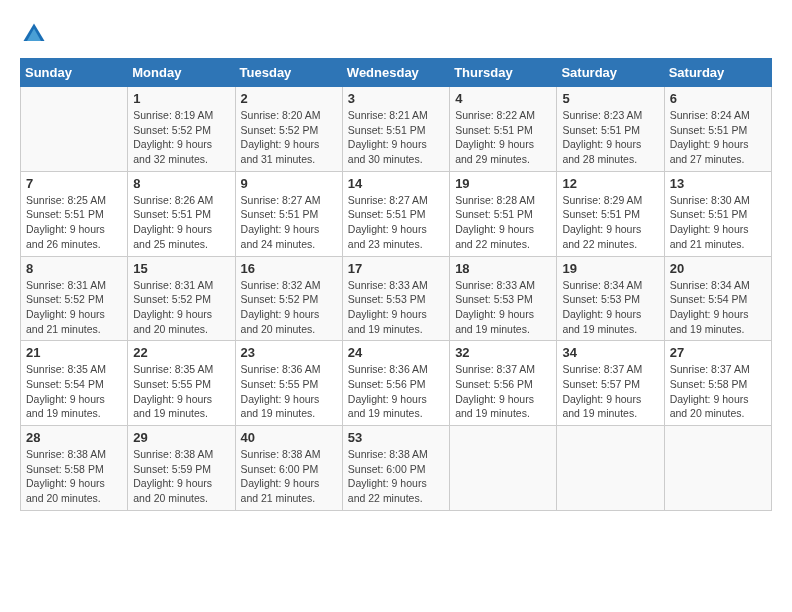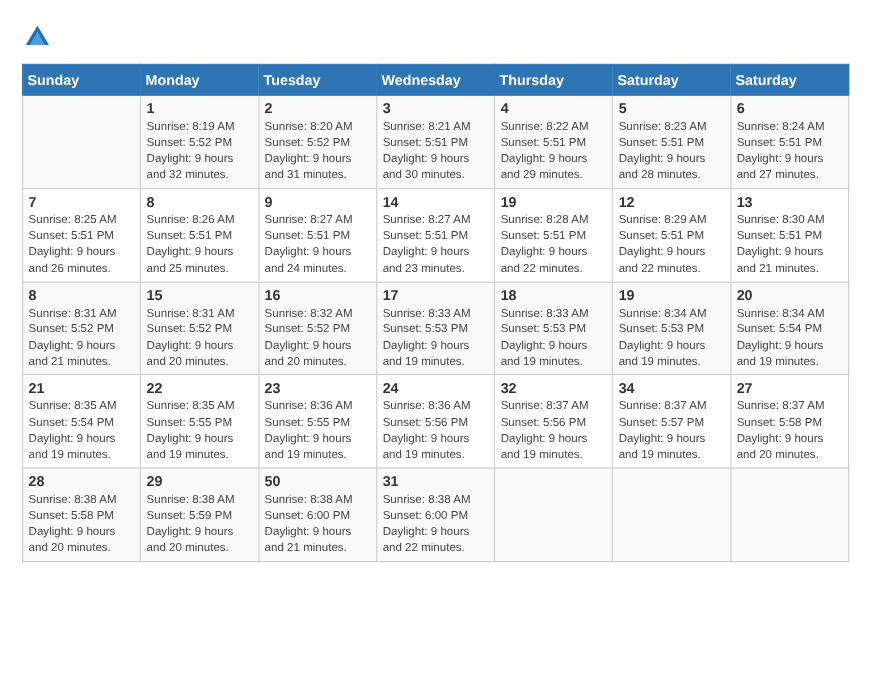--- a/index.html
+++ b/index.html
@@ -358,29 +358,29 @@
       </td>
         <td>
         <span class="day-number">29</span>
         <div class="day-info">
           Sunrise: 8:38 AM<br>
           Sunset: 5:59 PM<br>
           Daylight: 9 hours and 20 minutes.
         </div>
       </td>
         <td>
-        <span class="day-number">50</span>
+        <span class="day-number">40</span>
         <div class="day-info">
           Sunrise: 8:38 AM<br>
           Sunset: 6:00 PM<br>
           Daylight: 9 hours and 21 minutes.
         </div>
       </td>
         <td>
-        <span class="day-number">31</span>
+        <span class="day-number">53</span>
         <div class="day-info">
           Sunrise: 8:38 AM<br>
           Sunset: 6:00 PM<br>
           Daylight: 9 hours and 22 minutes.
         </div>
       </td>
         <td class="empty"></td>
         <td class="empty"></td>
         <td class="empty"></td>
       </tr>

